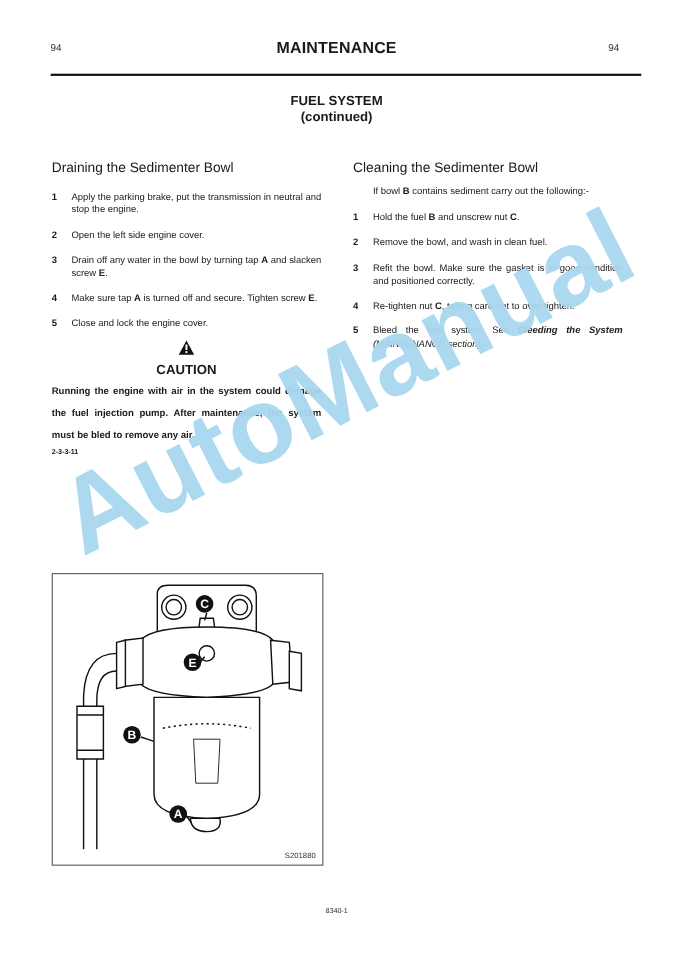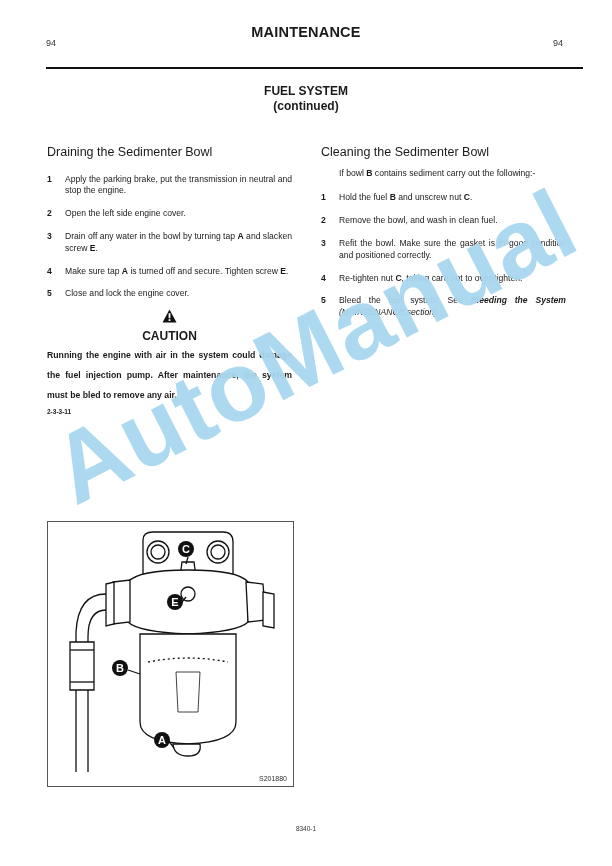--- a/index.html
+++ b/index.html
@@ -1,21 +1,21 @@
 <!DOCTYPE html>
 <html><head>
   <meta charset="utf-8">
   <style>
     html, body { margin: 0; padding: 0; background: #ffffff; }
     body { width: 612px; height: 866px; position: relative; overflow: hidden;
       font-family: "Liberation Sans", sans-serif; color: #1a1a1a; }
     .page-num { position: absolute; top: 38px; font-size: 9px; color: #333; }
     .page-num.left { left: 46px; }
     .page-num.right { left: 553px; }
-    .header-title { position: absolute; top: 24px; left: 0; width: 612px; text-align: center;
+    .header-title { position: absolute; top: 36px; left: 0; width: 612px; text-align: center;
       font-size: 14.5px; font-weight: bold; letter-spacing: 0.2px; }
     .header-rule { position: absolute; top: 67px; left: 46px; width: 537px; height: 2px; background: #111; }
     .section-title { position: absolute; top: 84px; left: 0; width: 612px; text-align: center;
       font-size: 12px; font-weight: bold; line-height: 15px; }
     .col { position: absolute; top: 144px; width: 245px; font-size: 8.6px; line-height: 11.4px; }
     .col.left { left: 47px; }
     .col.right { left: 321px; width: 245px; }
     .col h2 { margin: 0 0 14px 0; font-size: 12.5px; font-weight: normal; line-height: 16px; }
     .col.right h2 { margin-bottom: 8px; }
     .intro { margin: 0 0 13px 0; padding-left: 18px; }

